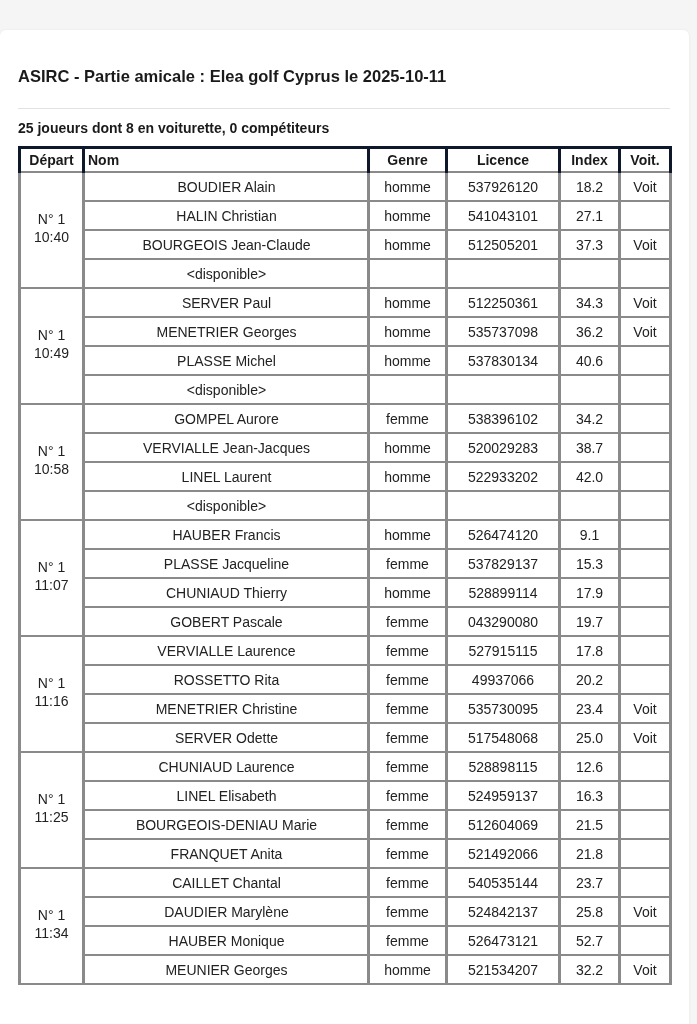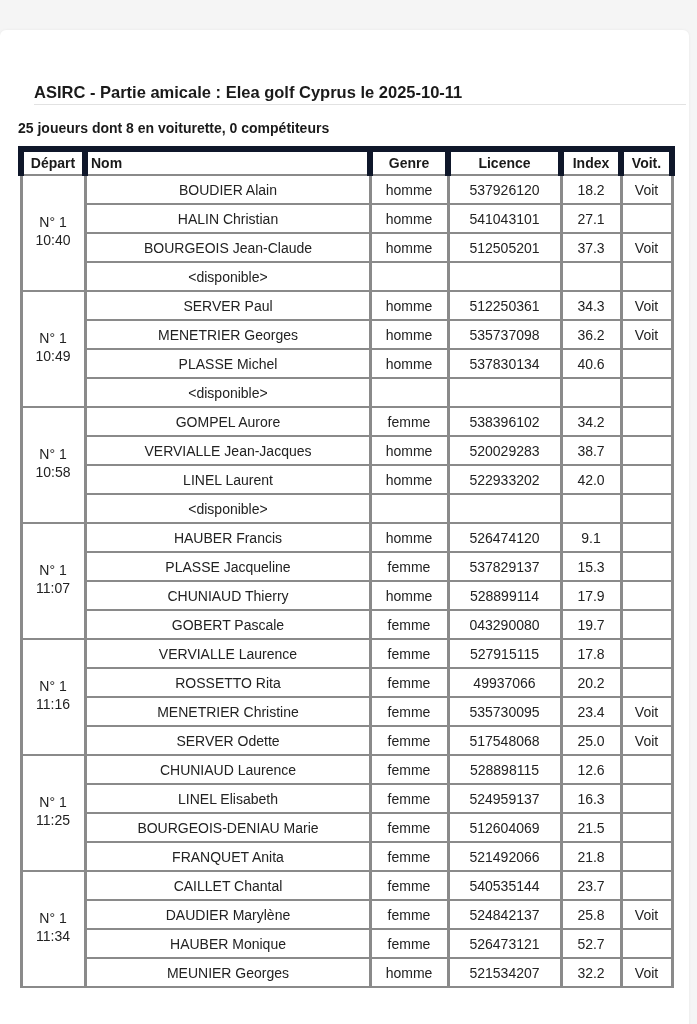--- a/index.html
+++ b/index.html
@@ -23,25 +23,25 @@
     height: 1010px;
     background: #ffffff;
     border-radius: 6px;
     box-shadow: 0 0 3px rgba(0,0,0,0.06);
   }
   .title {
     position: absolute;
     left: 18px;
     top: 66px;
     width: 652px;
-    margin: 16px;
+    margin: 0;
     font-size: 16.5px;
     font-weight: bold;
     line-height: 20px;
-    padding-bottom: 2px;
+    padding-bottom: 22px;
     border-bottom: 1px solid #e2e2e2;
   }
   .summary {
     position: absolute;
     left: 18px;
     top: 119px;
     margin: 0;
     font-size: 14px;
     font-weight: bold;
     line-height: 18px;
@@ -52,21 +52,21 @@
     top: 146px;
     width: 651px;
     border-collapse: collapse;
     font-size: 14px;
     table-layout: fixed;
   }
   table.roster th {
     font-weight: bold;
     height: 22px;
     padding: 0 4px;
-    border: 6px solid #0f172a;
+    border: 3px solid #0f172a;
     border-bottom: 1px solid #e2e2e2;
     text-align: center;
     white-space: nowrap;
   }
   table.roster th.col-nom { text-align: left; padding-left: 3px; }
   table.roster td {
     height: 27px;
     padding: 0 4px;
     border: 3px solid #8a8a8a;
     border-top-width: 2px;

